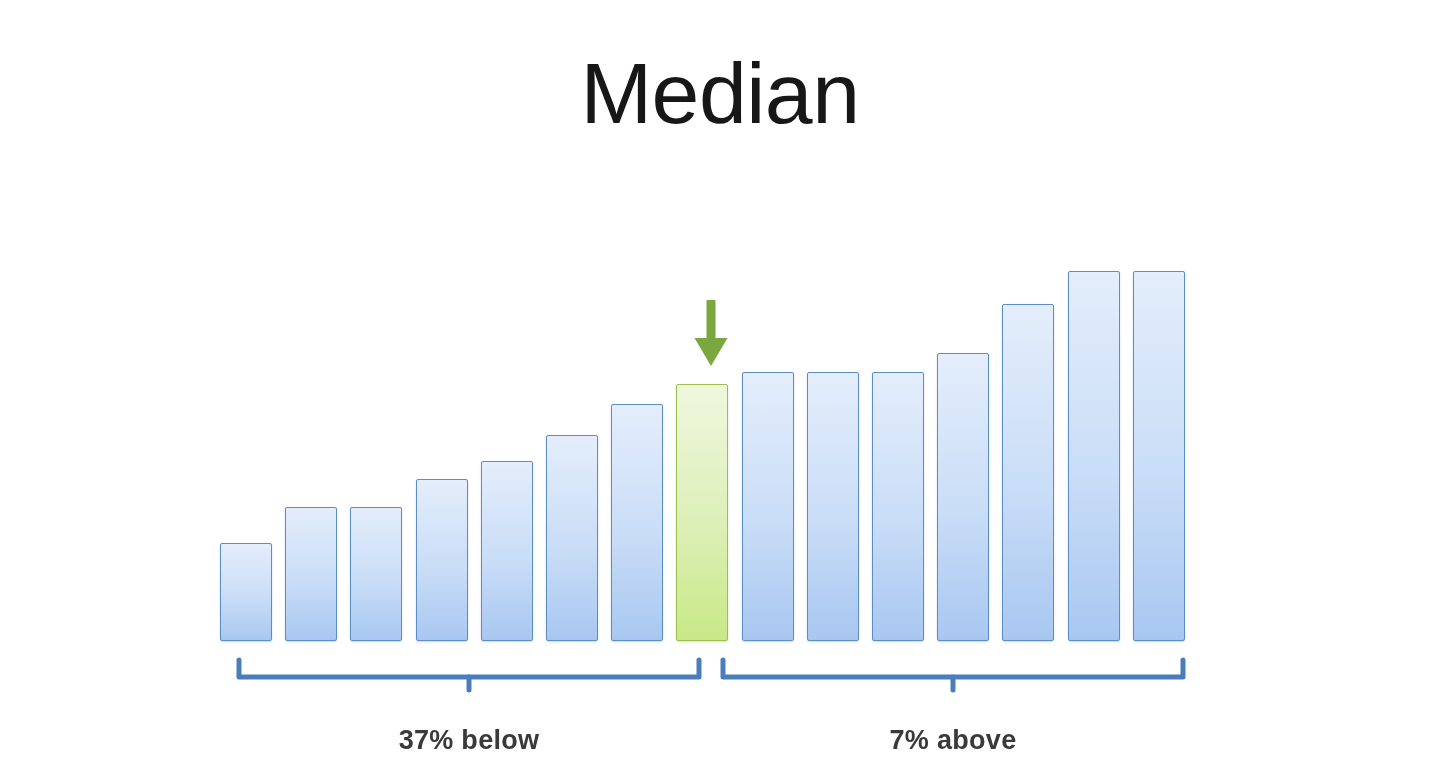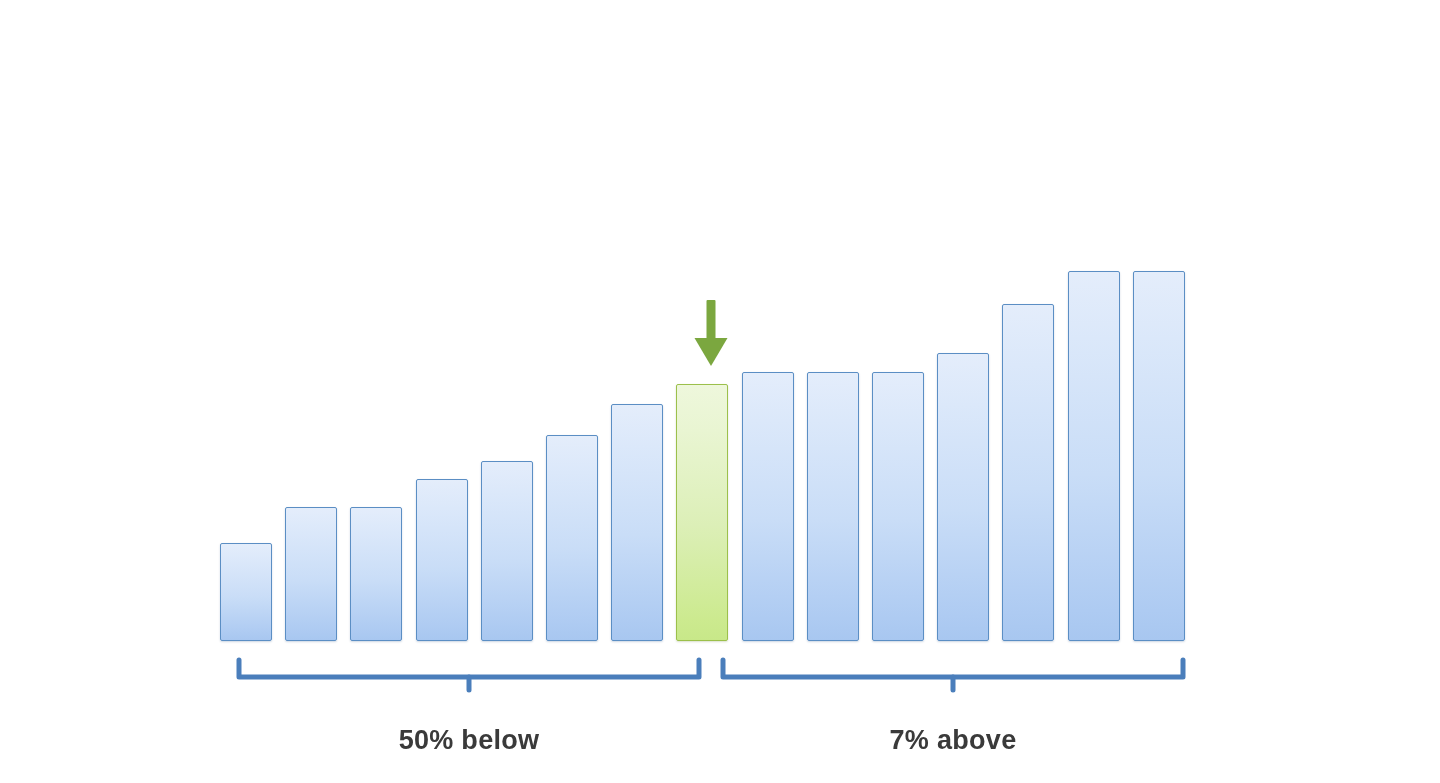--- a/index.html
+++ b/index.html
@@ -83,20 +83,21 @@
     color: #3a3a3a;
     letter-spacing: 0.3px;
     white-space: nowrap;
   }
 </style>
 </head>
 <body>
 
 <div id="slide">
 
+  <div id="title">Median</div>
 
   <div id="plot">
 
   <div class="bar blue" style="left: 220px; width: 52px; height: 98px; top: 543px;"></div>
       <div class="bar blue" style="left: 285px; width: 52px; height: 134px; top: 507px;"></div>
       <div class="bar blue" style="left: 350px; width: 52px; height: 134px; top: 507px;"></div>
       <div class="bar blue" style="left: 416px; width: 52px; height: 162px; top: 479px;"></div>
       <div class="bar blue" style="left: 481px; width: 52px; height: 180px; top: 461px;"></div>
       <div class="bar blue" style="left: 546px; width: 52px; height: 206px; top: 435px;"></div>
       <div class="bar blue" style="left: 611px; width: 52px; height: 237px; top: 404px;"></div>
@@ -120,17 +121,17 @@
   <svg class="bracket" style="left:232px; top:655px;" width="474" height="38" viewBox="0 0 474 38">
     <path d="M7 5 L7 22 L467 22 L467 5" fill="none" stroke="#4a7ebb" stroke-width="5" stroke-linecap="round" stroke-linejoin="round"></path>
     <path d="M237 22 L237 35" fill="none" stroke="#4a7ebb" stroke-width="5" stroke-linecap="round"></path>
   </svg>
 
   <svg class="bracket" style="left:716px; top:655px;" width="474" height="38" viewBox="0 0 474 38">
     <path d="M7 5 L7 22 L467 22 L467 5" fill="none" stroke="#4a7ebb" stroke-width="5" stroke-linecap="round" stroke-linejoin="round"></path>
     <path d="M237 22 L237 35" fill="none" stroke="#4a7ebb" stroke-width="5" stroke-linecap="round"></path>
   </svg>
 
-  <div class="range-label" style="left:319px; top:725px; width:300px;">50% below</div>
+  <div class="range-label" style="left:319px; top:725px; width:300px;">37% below</div>
 
   <div class="range-label" style="left:803px; top:725px; width:300px;">7% above</div>
 
 </div>
 
 </body></html>

